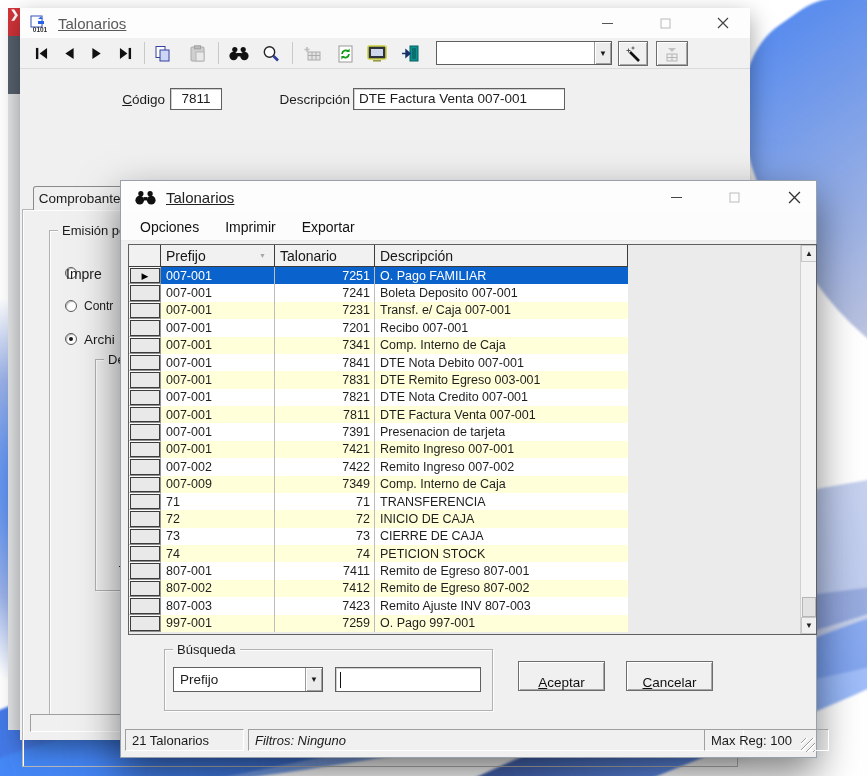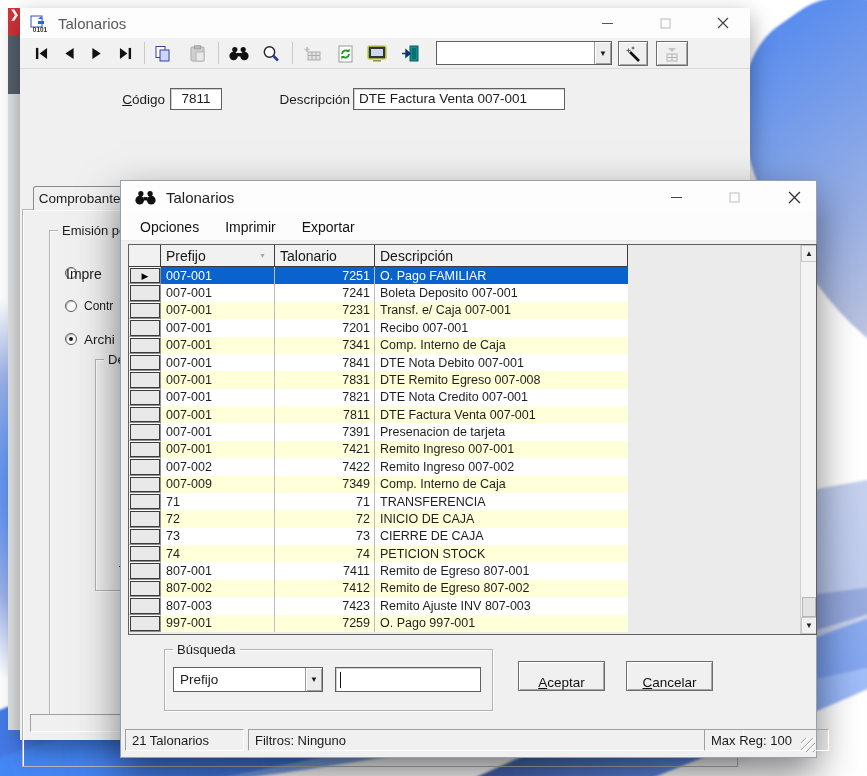--- a/index.html
+++ b/index.html
@@ -6,21 +6,21 @@
   html,body { width:867px; height:776px; overflow:hidden; }
   body { font-family:"Liberation Sans", sans-serif; font-size:13px; color:#1c1c1c; }
   #desktop { position:relative; width:867px; height:776px; overflow:hidden;
     background:linear-gradient(118deg,#b9d1e2 0%,#8fb2d0 7%,#58x 0,#5685bd 18%,#2a5cb8 36%,#11328f 58%,#081d63 82%,#071845 100%); }
   .ribbon { position:absolute; border-radius:45%; filter:blur(1px); }
   .abs { position:absolute; }
 
   
   .win { position:absolute; background:#f0f0f0; }
   .titlebar { position:absolute; left:0; top:0; right:0; background:#fdfdfd; }
-  .title-text { font-size:15px; }
+  .title-text { font-size:15px;text-decoration:underline; }
   .cap-btn { position:absolute; top:0; height:100%; display:flex; align-items:center; justify-content:center; color:#444; }
   .sunken { background:#fff; border:1px solid #606060; box-shadow:inset 1px 1px 0 #cfcfcf; }
   .raised-btn { background:#f0f0f0; border:1px solid #6d6d6d; box-shadow:inset 1px 1px 0 #ffffff, inset -1px -1px 0 #a6a6a6; display:flex; align-items:flex-end; justify-content:center; }
   .groupbox { position:absolute; border:1px solid #b2b2b2; box-shadow:inset 1px 1px 0 #fdfdfd, 1px 1px 0 #fdfdfd; }
   .group-label { position:absolute; top:-8px; left:8px; background:#f0f0f0; padding:0 4px; font-size:13px; }
   .tb-btn { position:absolute; top:3px; width:26px; height:25px; display:flex; align-items:center; justify-content:center; }
   .tb-sep { position:absolute; top:4px; width:1px; height:22px; background:#c9c9c9; }
   u.hot { text-decoration:underline; }
 
   
@@ -333,21 +333,21 @@
           <div class="g-row row-white">
             <div class="sel-cell"></div>
             <div class="cell c-pref">007-001</div>
             <div class="cell c-tal">7841</div>
             <div class="cell c-desc">DTE Nota Debito 007-001</div>
           </div>
           <div class="g-row row-yellow">
             <div class="sel-cell"></div>
             <div class="cell c-pref">007-001</div>
             <div class="cell c-tal">7831</div>
-            <div class="cell c-desc">DTE Remito Egreso 007-008</div>
+            <div class="cell c-desc">DTE Remito Egreso 003-001</div>
           </div>
           <div class="g-row row-white">
             <div class="sel-cell"></div>
             <div class="cell c-pref">007-001</div>
             <div class="cell c-tal">7821</div>
             <div class="cell c-desc">DTE Nota Credito 007-001</div>
           </div>
           <div class="g-row row-yellow">
             <div class="sel-cell"></div>
             <div class="cell c-pref">007-001</div>
@@ -448,18 +448,18 @@
 
     <div class="push raised-btn" style="left:397px; top:480px;">
         <span><u class="hot">A</u><span>ceptar</span></span>
       </div>
     <div class="push raised-btn" style="left:505px; top:480px;">
         <span><u class="hot">C</u><span>ancelar</span></span>
       </div>
 
     <div id="statusbar">
       <div class="st-panel" style="left:4px; width:119px;">21 Talonarios</div>
-      <div class="st-panel" style="left:127px; width:496px;">Filtros: Ninguno</div>
+      <div class="st-panel" style="left:127px; width:496px;font-style:italic;">Filtros: Ninguno</div>
       <div class="st-panel" style="left:583px; width:125px;">Max Reg: 100</div>
       <div id="grip"></div>
     </div>
   </div>
 </div>
 
 </body></html>

